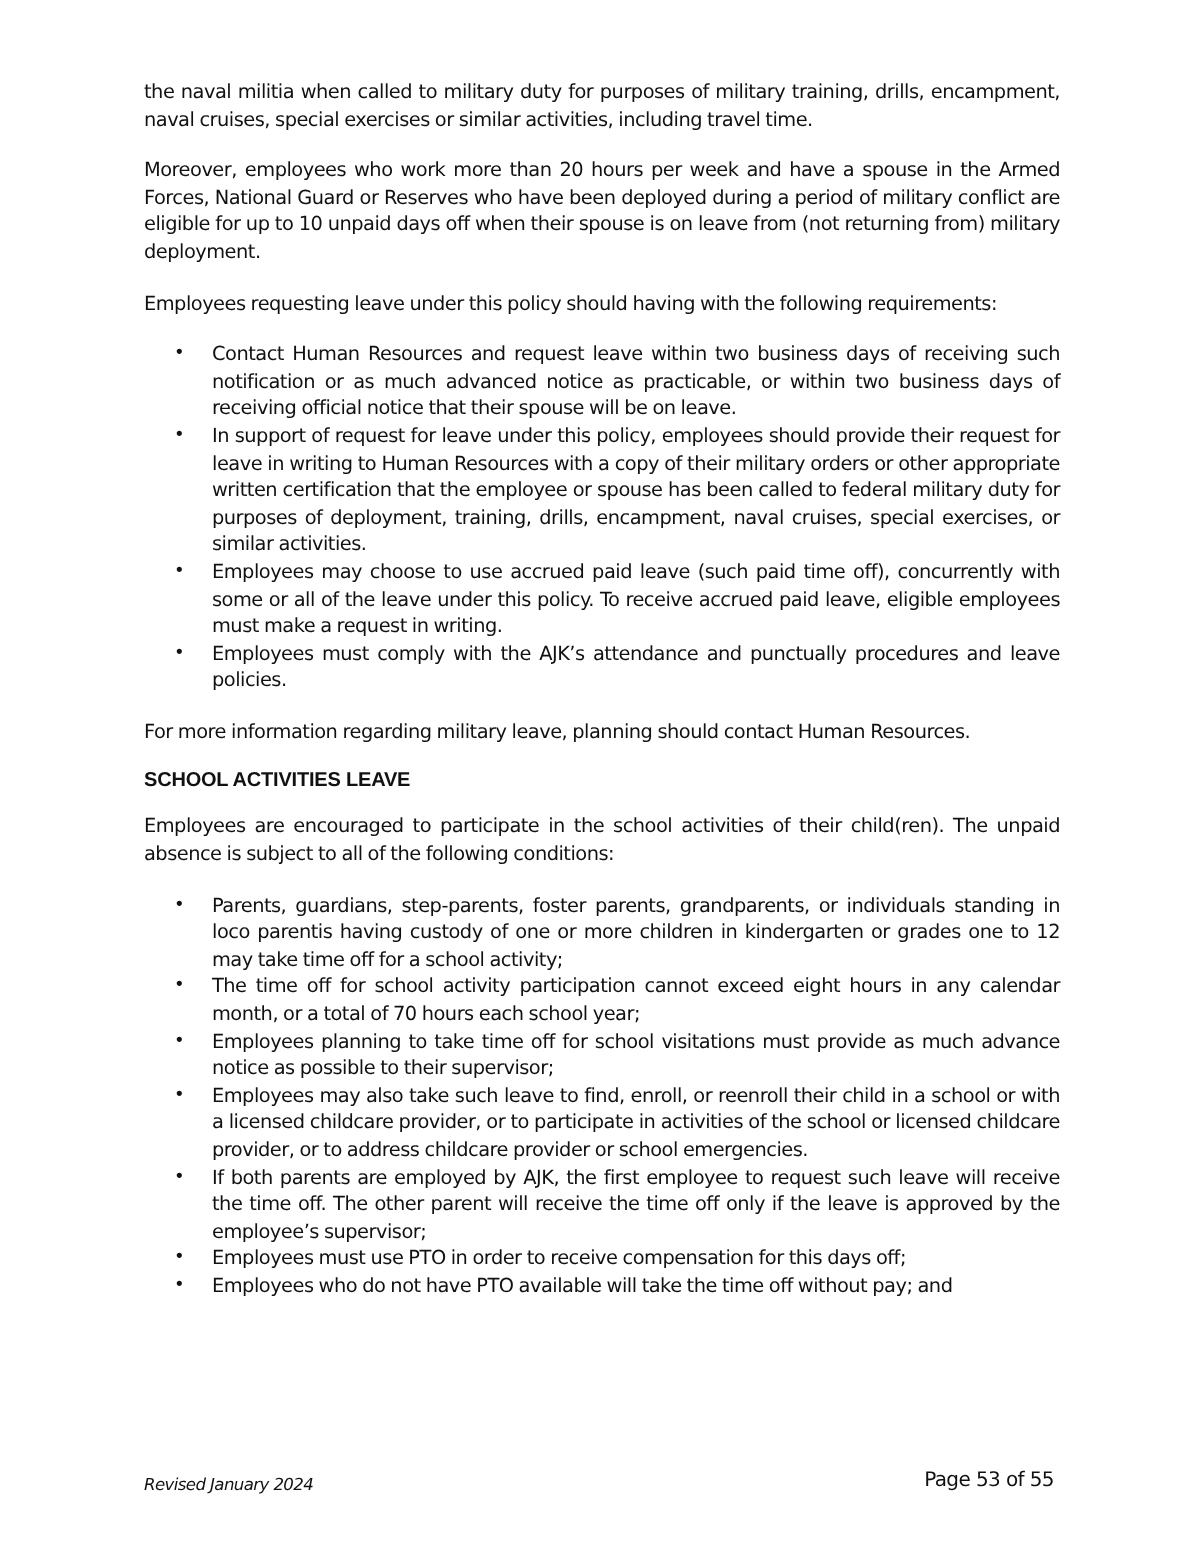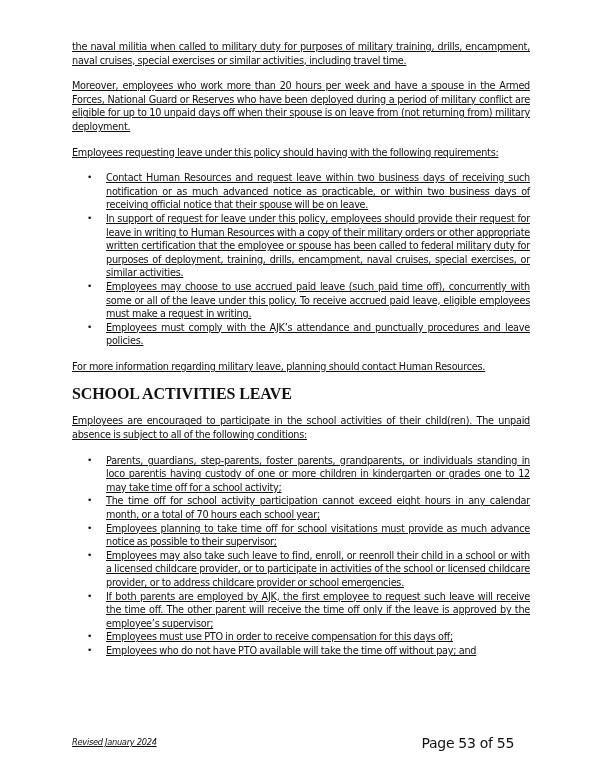--- a/index.html
+++ b/index.html
@@ -1,26 +1,26 @@
 <!DOCTYPE html>
 <html><head>
   <meta charset="utf-8">
   <style>
     html, body { margin: 0; padding: 0; background: #ffffff; }
     body { width: 600px; height: 776px; position: relative; overflow: hidden;
            font-family: "DejaVu Sans", sans-serif; color: #111; }
     .page { position: absolute; left: 72px; top: 40px; width: 458px; }
-    p, li { font-size: 9.7px; line-height: 13.6px; margin: 0; text-align: justify; letter-spacing: -0.25px; word-spacing: -0.3px; text-decoration: underline; }
+    p, li { font-size: 9.7px; line-height: 13.6px; margin: 0; text-align: justify; letter-spacing: -0.25px; word-spacing: -0.3px; }
     p { margin-bottom: 12px; }
     ul { margin: 0 0 12px 0; padding: 0; list-style: none; }
     li { position: relative; padding-left: 34px; }
     li .bullet { position: absolute; left: 15px; top: 0; font-size: 9px; }
-    h2 { font-family: Liberation Serif, serif; font-size: 16px; font-weight: bold; margin: 4px 0 11px 0; letter-spacing: -0.1px; }
-    .footer-left { position: absolute; left: 72px; top: 737px; font-size: 8.3px; font-style: italic; letter-spacing: -0.3px; text-decoration: underline; }
-    .footer-right { position: absolute; right: 86px; top: 735px; font-size: 14px; letter-spacing: -0.3px; }
+    h2 { font-family: Liberation Sans, sans-serif; font-size: 10px; font-weight: bold; margin: 4px 0 11px 0; letter-spacing: -0.1px; }
+    .footer-left { position: absolute; left: 72px; top: 737px; font-size: 8.3px; font-style: italic; letter-spacing: -0.3px; }
+    .footer-right { position: absolute; right: 73px; top: 735px; font-size: 10px; letter-spacing: -0.3px; }
   </style>
 </head>
 <body>
 
 <div class="page">
   <p>the naval militia when called to military duty for purposes of military training, drills, encampment, naval cruises, special exercises or similar activities, including travel time.</p>
   <p>Moreover, employees who work more than 20 hours per week and have a spouse in the Armed Forces, National Guard or Reserves who have been deployed during a period of military conflict are eligible for up to 10 unpaid days off when their spouse is on leave from (not returning from) military deployment.</p>
   <p>Employees requesting leave under this policy should having with the following requirements:</p>
   <ul>
     <li><span class="bullet">•</span><span>Contact Human Resources and request leave within two business days of receiving such notification or as much advanced notice as practicable, or within two business days of receiving official notice that their spouse will be on leave.</span></li>

